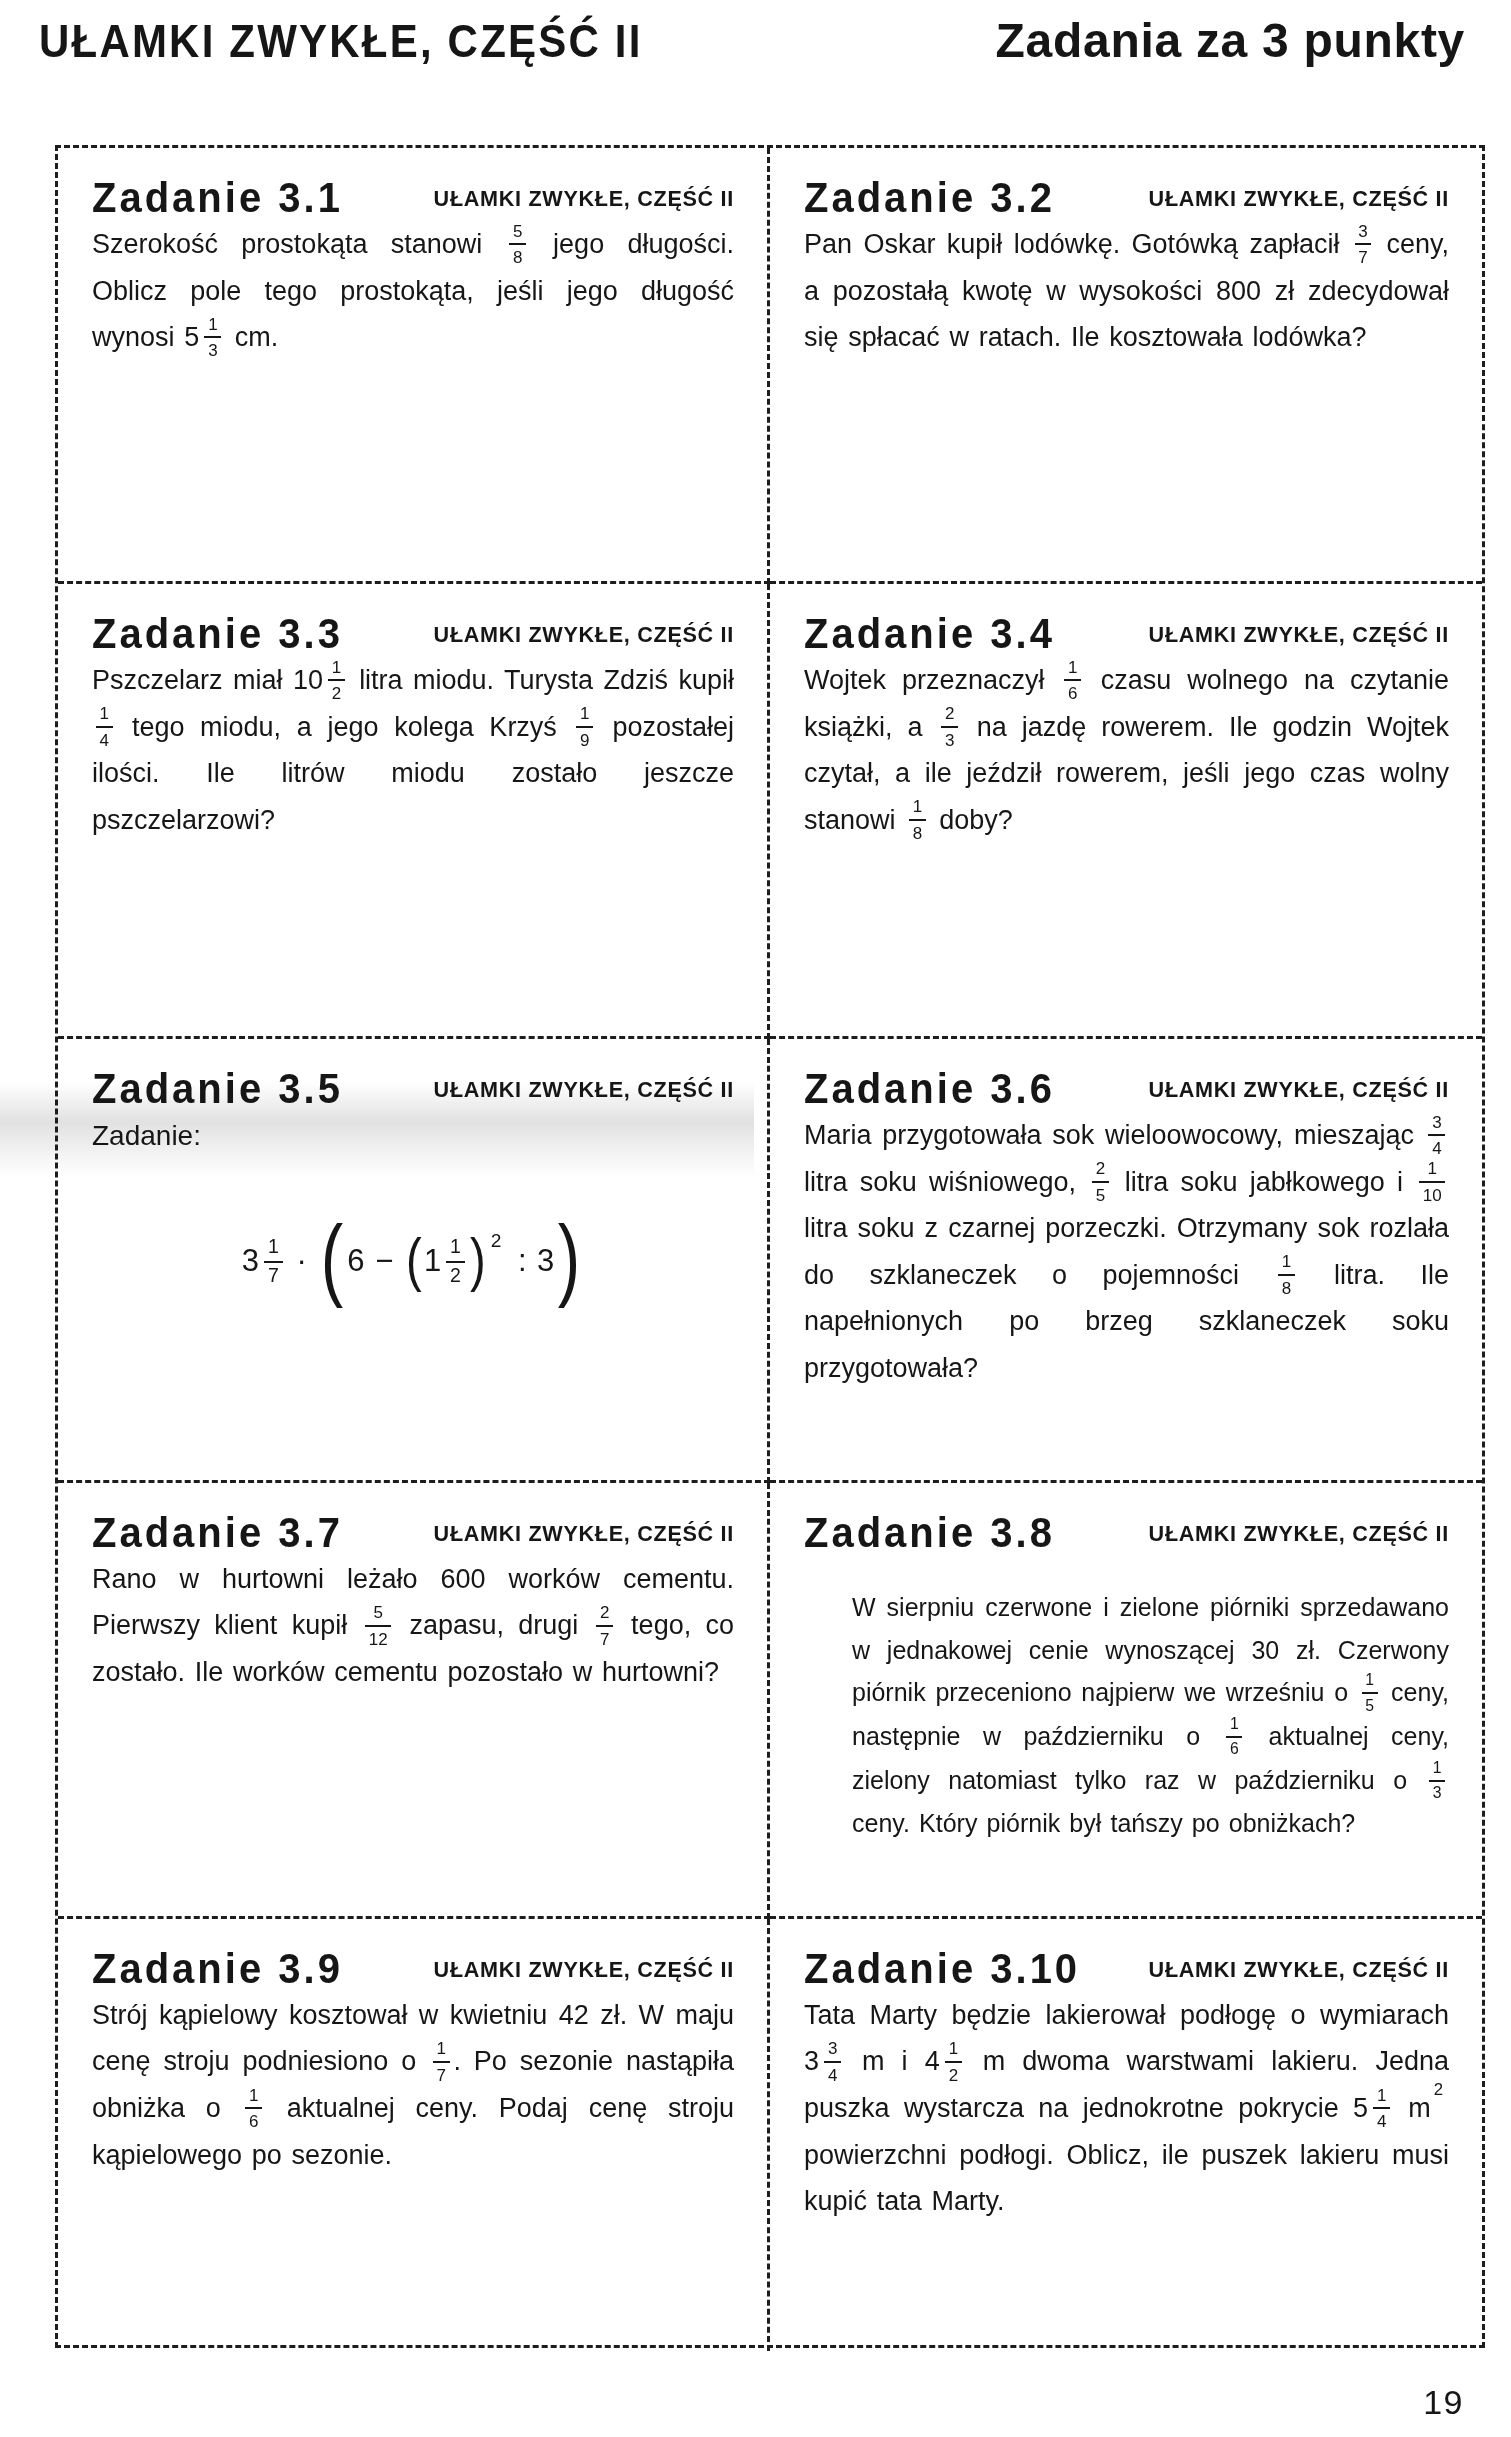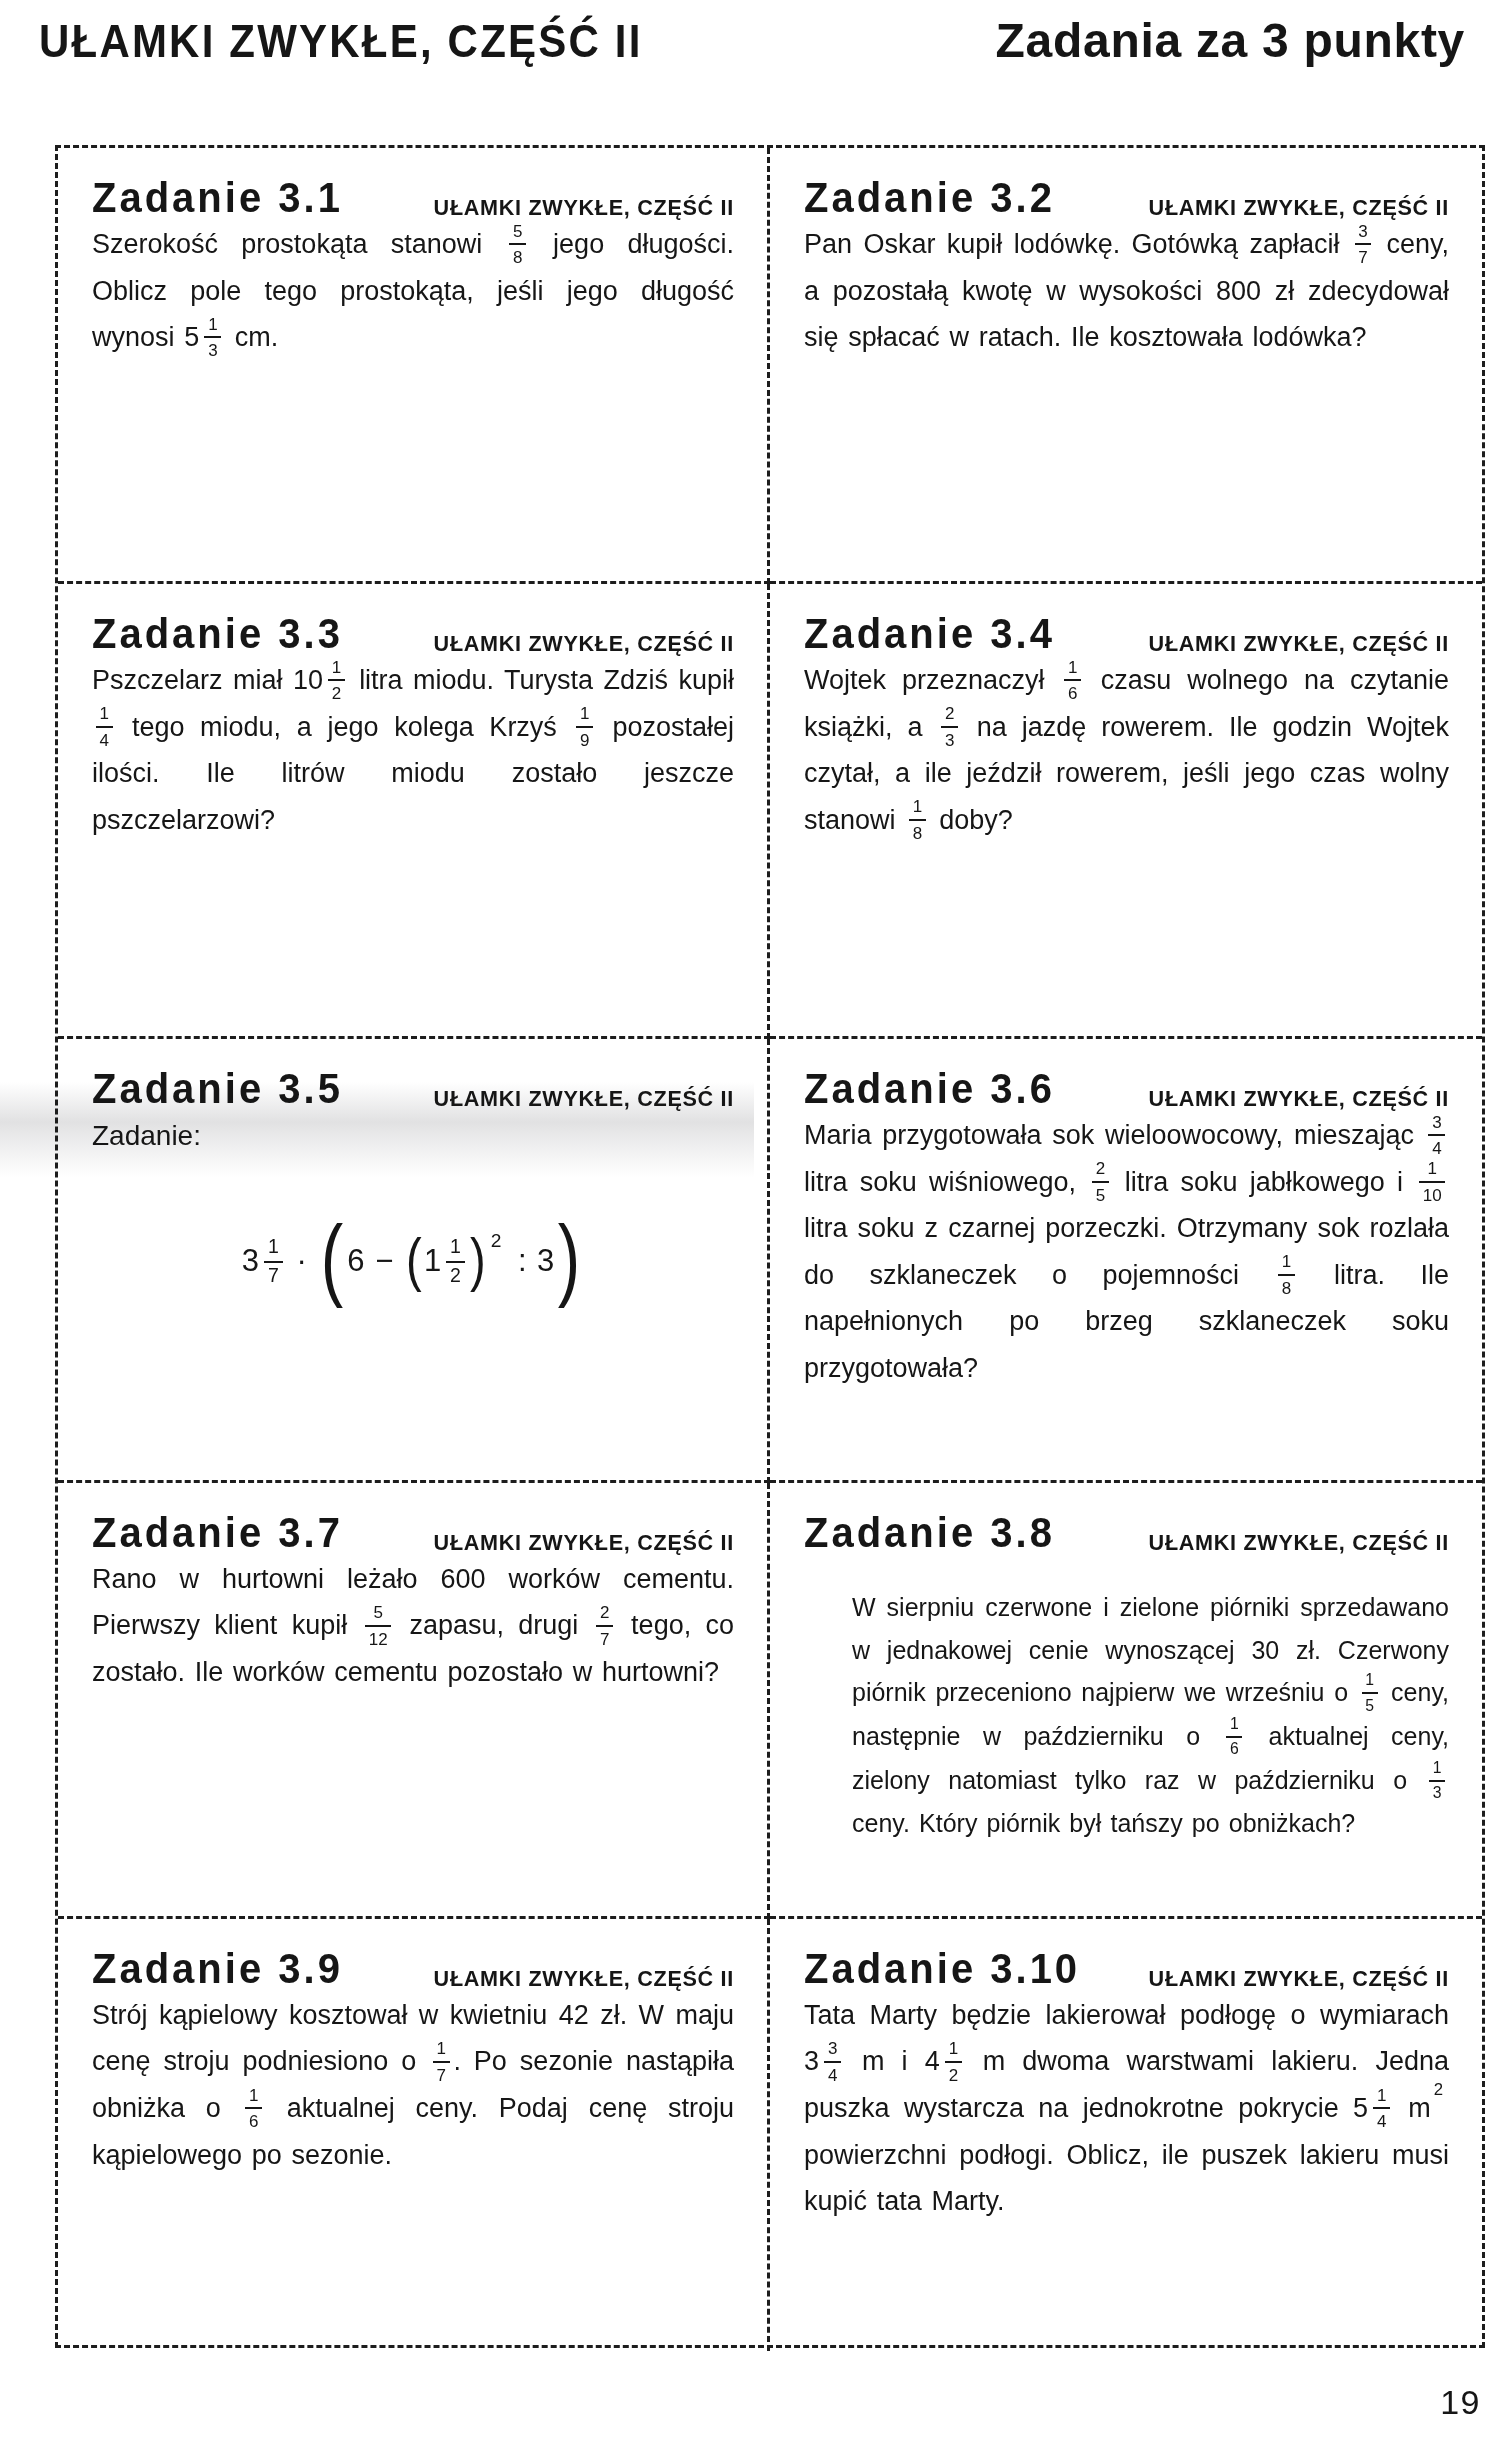--- a/index.html
+++ b/index.html
@@ -71,21 +71,21 @@
     box-sizing: border-box;
     padding: 28px 33px 12px 34px;
     overflow: hidden;
   }
   .card.col0 { border-right: 3px dashed #1d1d1d; }
   .card.rowline { border-bottom: 3px dashed #1d1d1d; }
 
   .card-head {
     display: flex;
     justify-content: space-between;
-    align-items: flex-end;
+    align-items: center;
     gap: 15px;
   }
   .card-title {
     font-size: 40px;
     font-weight: 700;
     letter-spacing: 3px;
     transform: scaleY(1.05);
     transform-origin: bottom left;
     white-space: nowrap;
   }
@@ -155,21 +155,21 @@
   .paren.inner {
     font-size: 1.9em;
     transform: scaleX(0.8);
     position: relative;
     top: -3px;
   }
 
   
   .page-number {
     position: absolute;
-    right: 30px;
+    right: 47px;
     top: 2383px;
     font-size: 34px;
     letter-spacing: 1.5px;
   }
 </style>
 </head>
 <body>
 
 <div class="page-header-left">UŁAMKI ZWYKŁE, CZĘŚĆ II</div>
 <div class="page-header-right">Zadania za 3 punkty</div>

